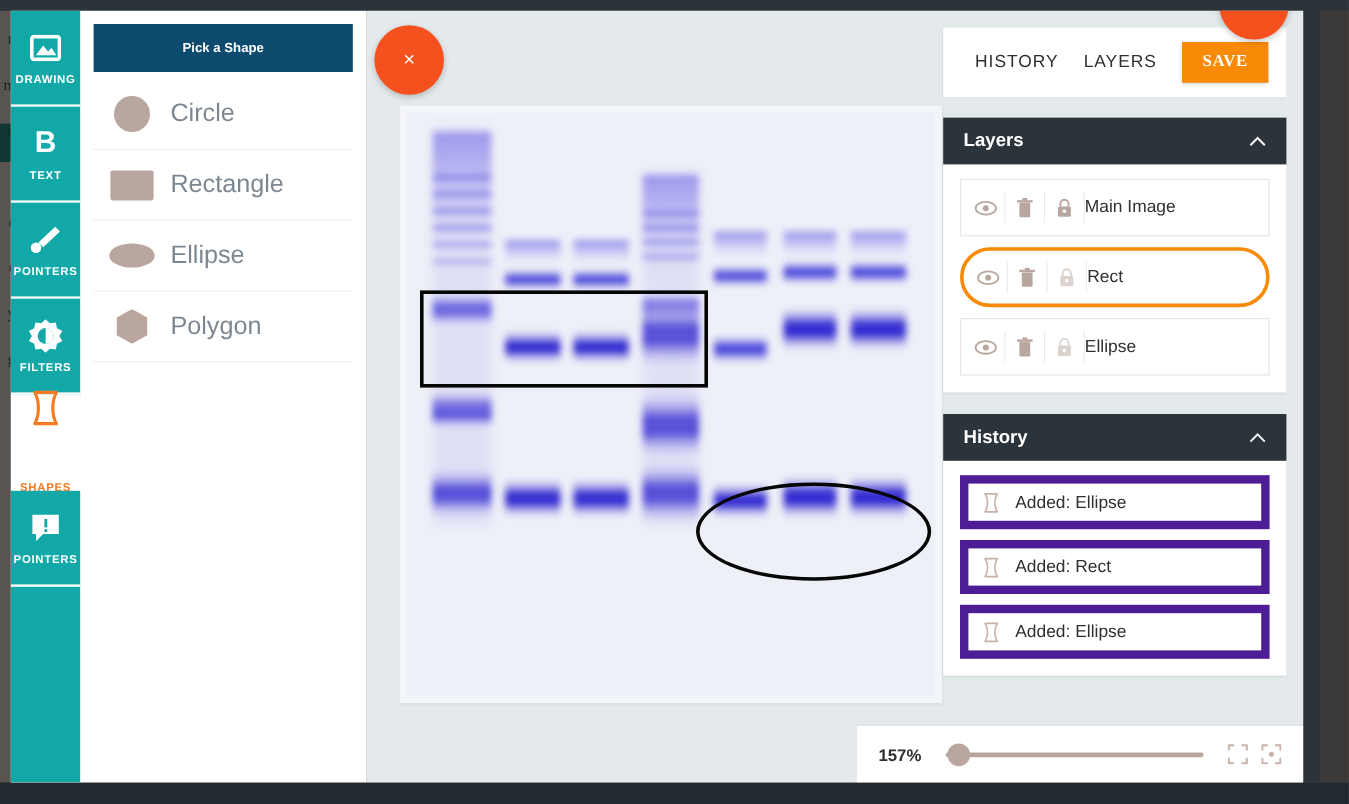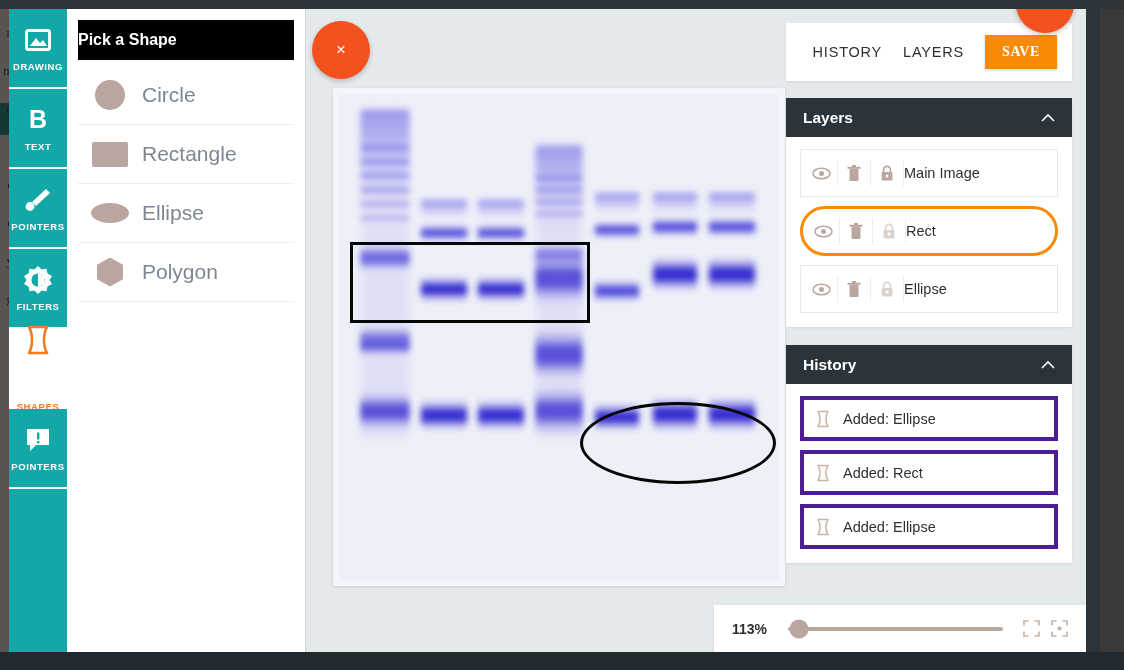--- a/index.html
+++ b/index.html
@@ -83,22 +83,22 @@
 
   
   #shape-panel {
     position: absolute; left: 58px; top: 0; width: 239px; height: 643px;
     background: #ffffff;
     border-right: 1px solid #d6d6d6;
   }
   #shape-panel-title {
     margin: 11px 11px 0 11px;
     height: 40px; line-height: 40px;
-    background: #000000; color: #fff;
-    font-size: 16px; font-weight: bold; 
+    background: #0c4a6e; color: #fff;
+    font-size: 11px; font-weight: bold; text-align: center;
   }
   .shape-list { margin: 6px 11px 0 11px; }
   .shape-row {
     display: flex; align-items: center;
     height: 59px;
     border-bottom: 1px solid #eeeeee;
     cursor: pointer;
   }
   .shape-row .sw {
     width: 64px; display: flex; align-items: center; justify-content: center;
@@ -220,21 +220,21 @@
     color: #b9a69e;
   }
   .layer-row .ic.last { border-right: 1px solid #ededed; }
   .layer-row .ln {
     font-size: 14.5px; color: #2f2f2f;
   }
 
   .hist-row {
     display: flex; align-items: center;
     height: 45px;
-    border: 4px solid #4c1d95;
+    border: 7px solid #4c1d95;
     margin-bottom: 9px;
     padding-left: 12px;
     cursor: pointer;
   }
   .hist-row .hi { color: #c9b2a8; margin-right: 13px; display: flex; }
   .hist-row .hn { font-size: 14.5px; color: #2f2f2f; }
 
   
   #zoom-bar {
     position: absolute; left: 705px; top: 596px;
@@ -607,21 +607,21 @@
               </svg>
           </span>
           <span class="hn">Added: Ellipse</span>
         </div>
 
       </div>
     </div>
   </div>
 
   <div id="zoom-bar">
-    <span id="zoom-pct">113%</span>
+    <span id="zoom-pct">157%</span>
     <span id="zoom-track">
       <span id="zoom-thumb" style="left: 5%;"></span>
     </span>
     <span class="zbtn">
       <svg width="17" height="17" viewBox="0 0 17 17">
         <path d="M1 5.5 V1 H5.5 M11.5 1 H16 V5.5 M16 11.5 V16 H11.5 M5.5 16 H1 V11.5" fill="none" stroke="#c9b2a8" stroke-width="1.7"></path>
       </svg>
     </span>
     <span class="zbtn">
       <svg width="17" height="17" viewBox="0 0 17 17">

